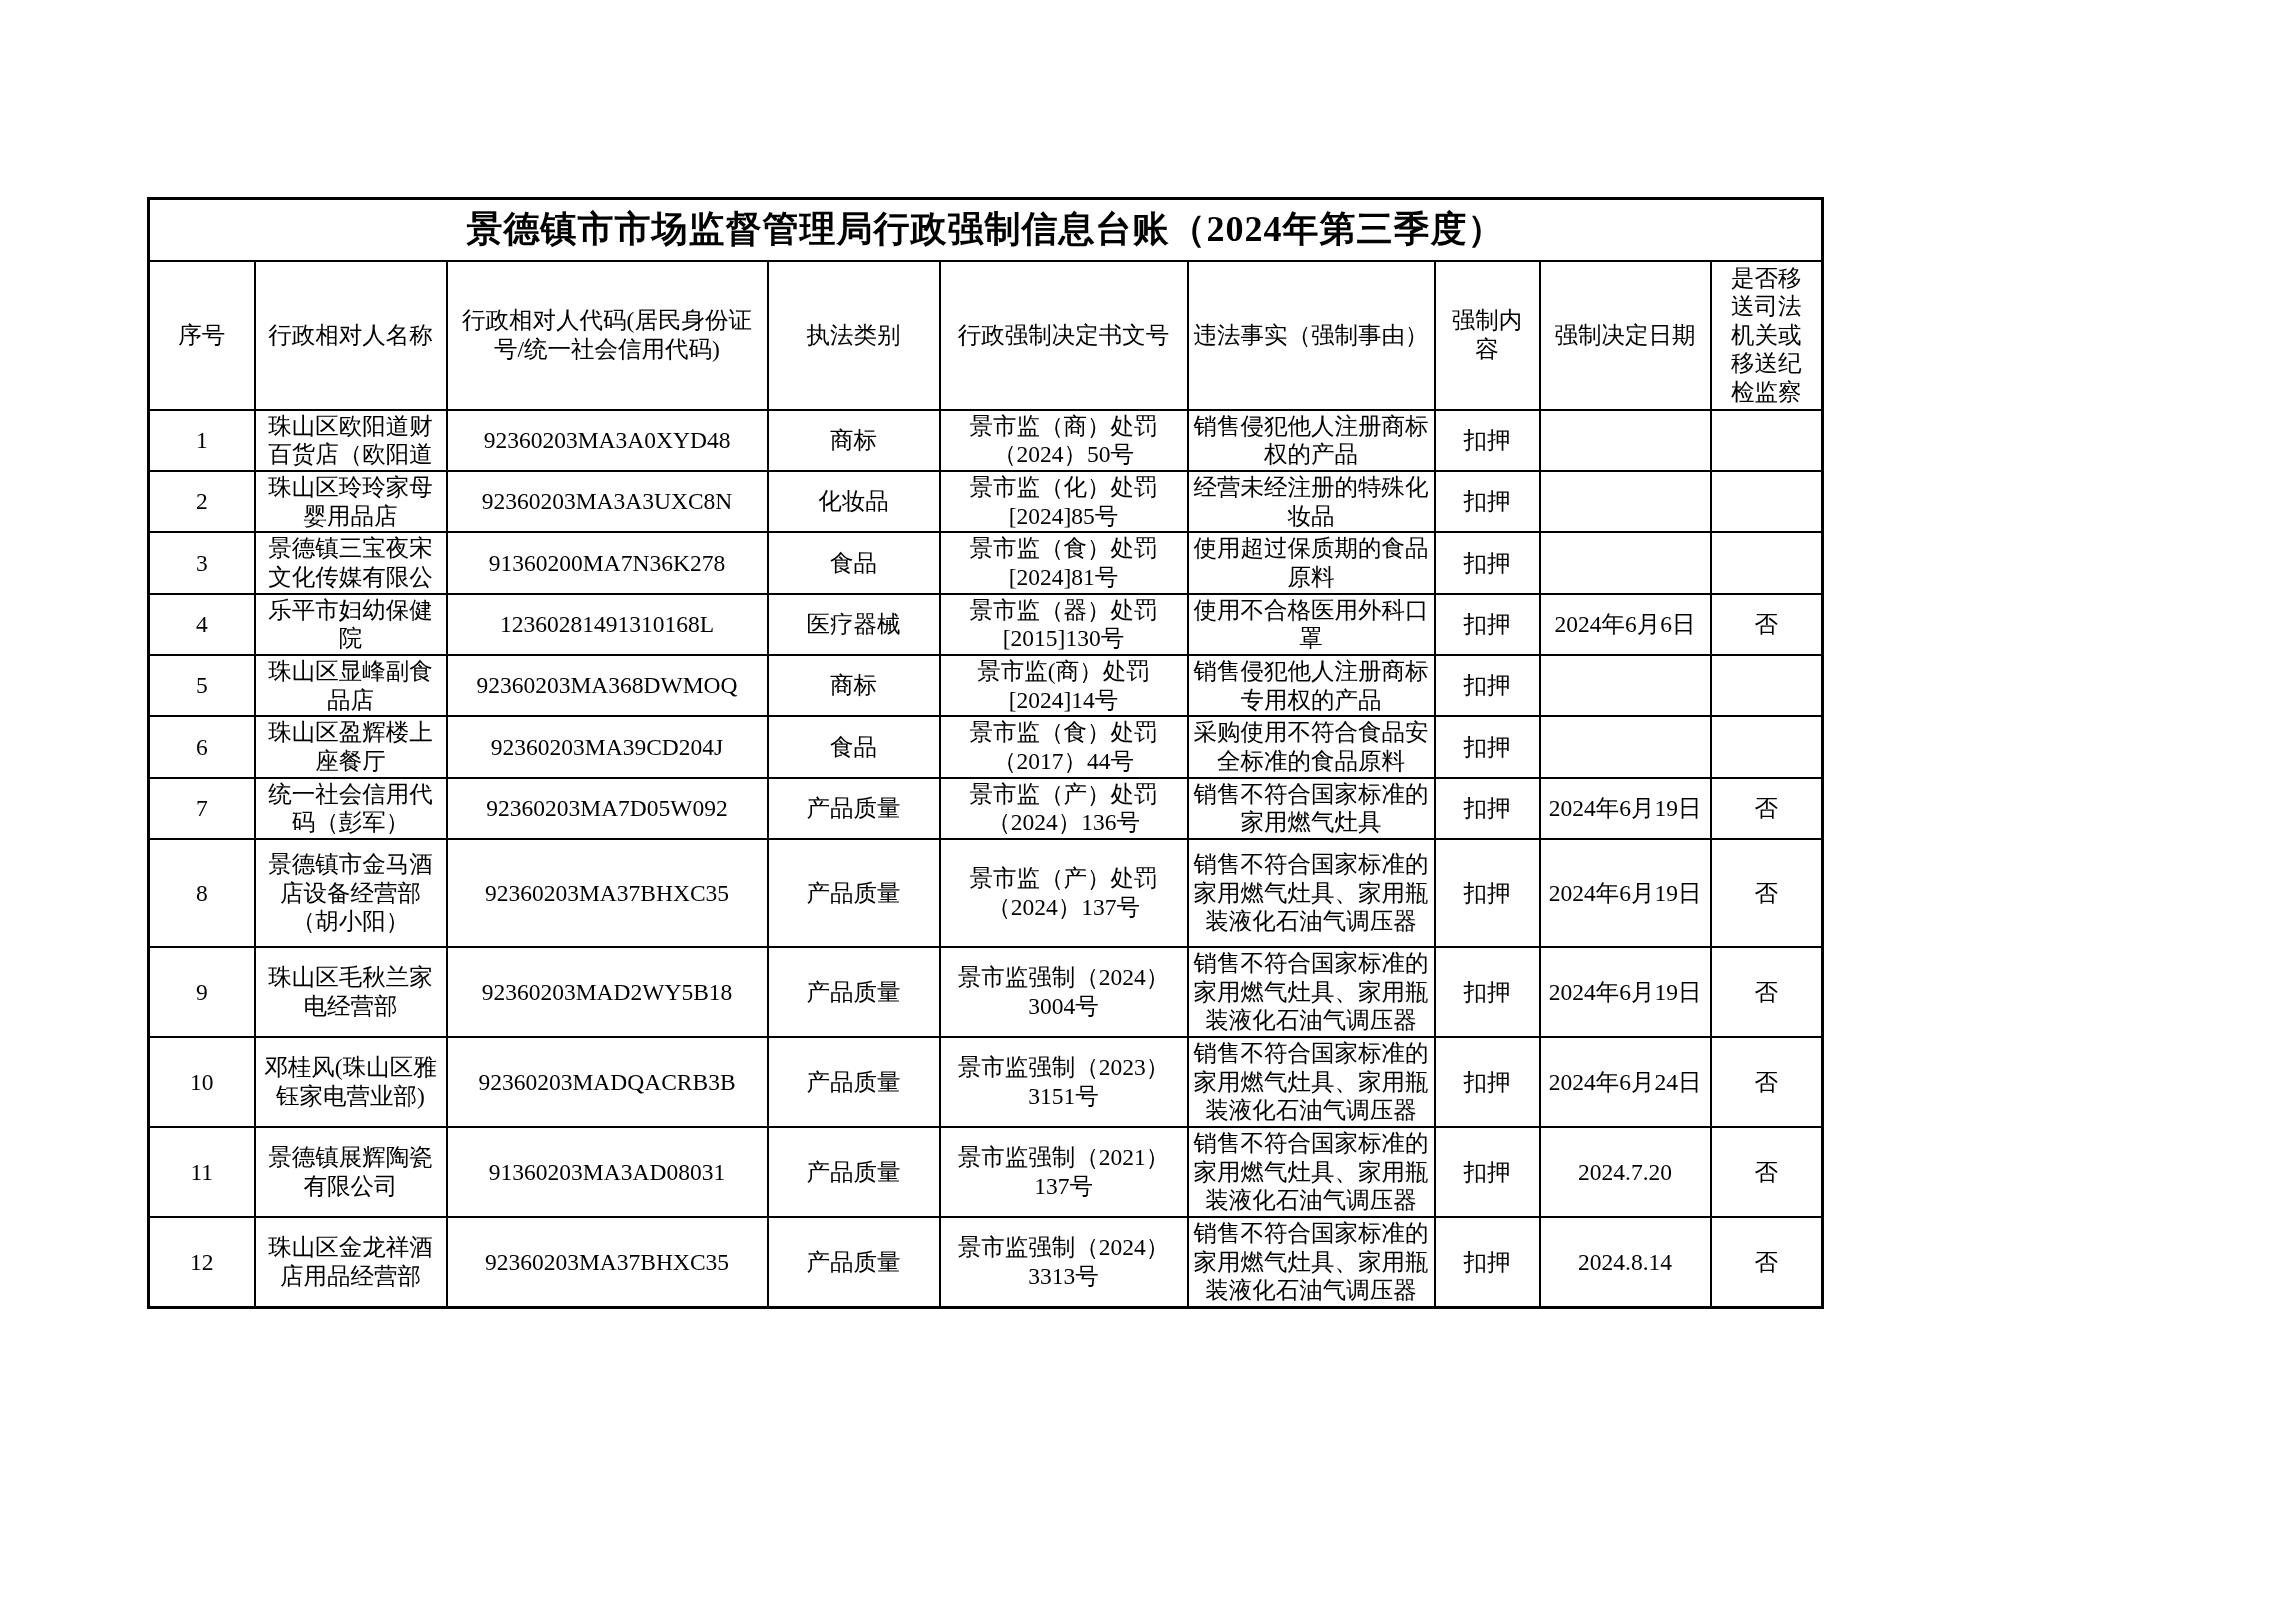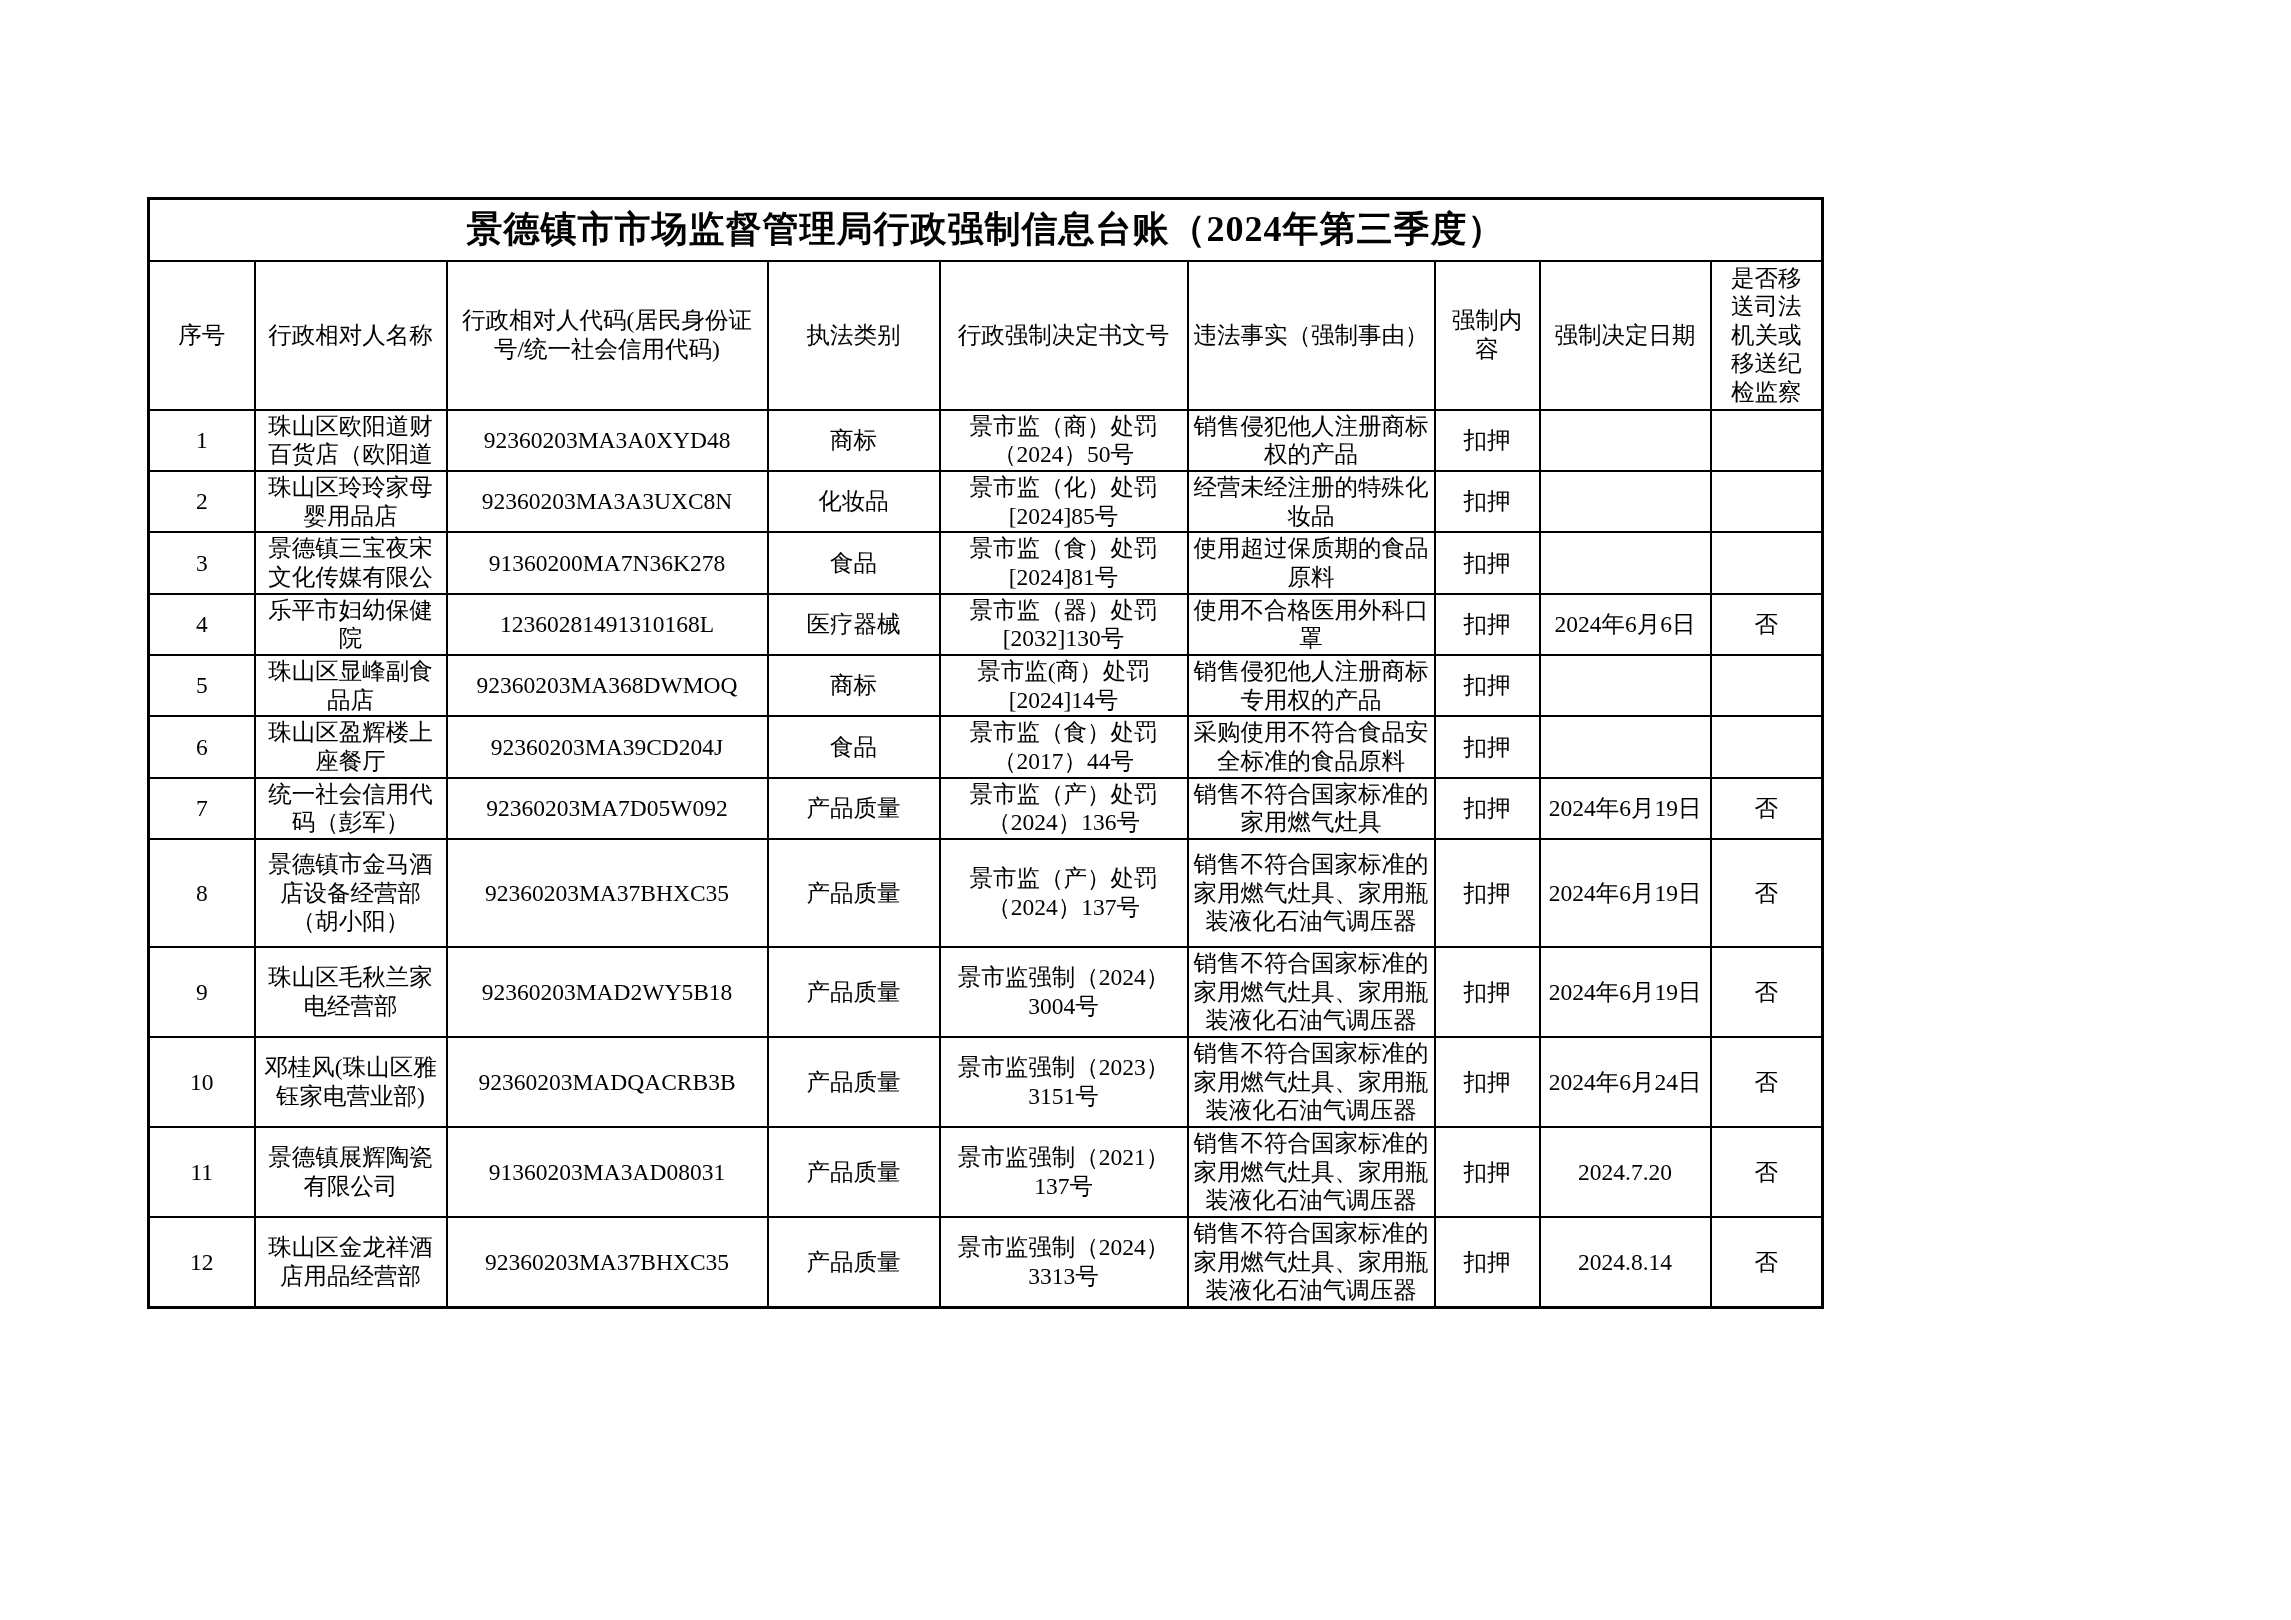--- a/index.html
+++ b/index.html
@@ -125,21 +125,21 @@
       <td>扣押</td>
       <td class="date-cell"></td>
       <td></td>
     </tr>
 
     <tr style="height:55px">
       <td class="seq-cell">4</td>
       <td>乐平市妇幼保健院</td>
       <td class="code-cell">12360281491310168L</td>
       <td>医疗器械</td>
-      <td>景市监（器）处罚[2032]130号</td>
+      <td>景市监（器）处罚[2015]130号</td>
       <td>使用不合格医用外科口罩</td>
       <td>扣押</td>
       <td class="date-cell">2024年6月6日</td>
       <td>否</td>
     </tr>
 
     <tr style="height:59px">
       <td class="seq-cell">5</td>
       <td>珠山区显峰副食品店</td>
       <td class="code-cell">92360203MA368DWMOQ</td>

